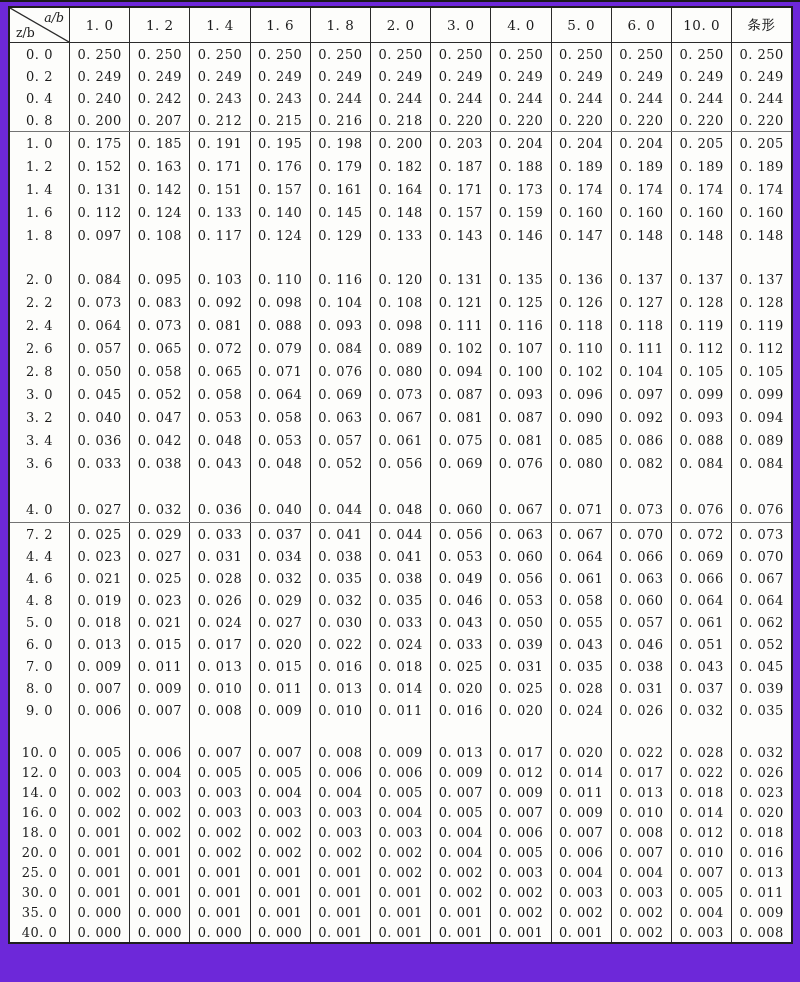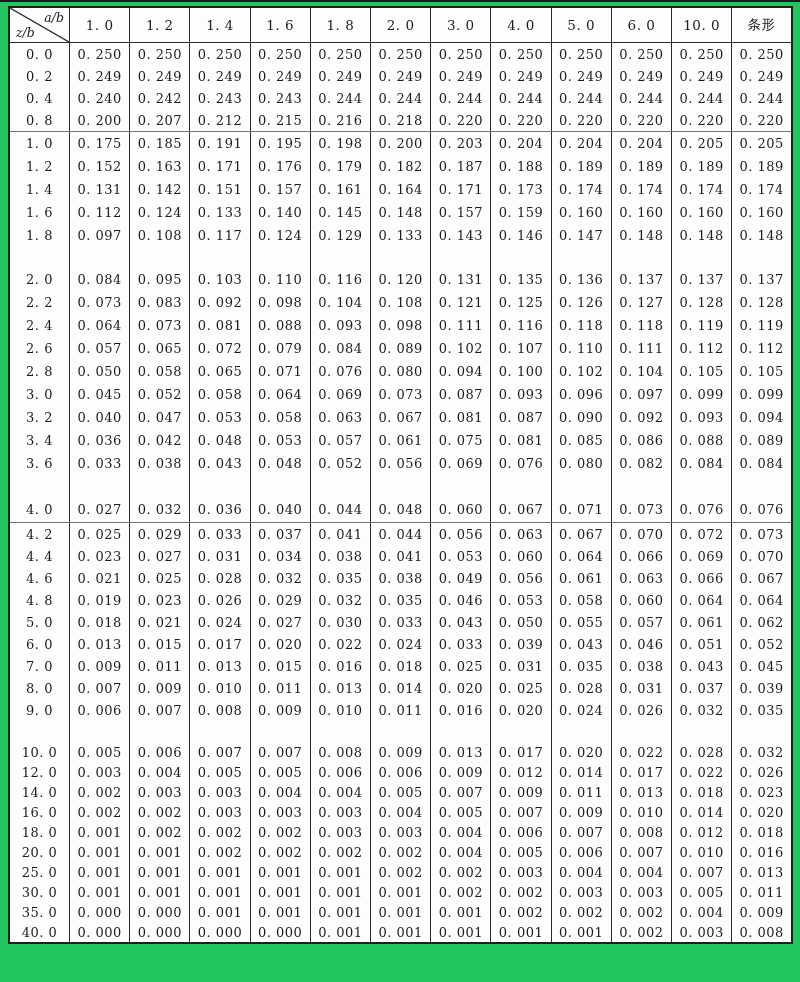--- a/index.html
+++ b/index.html
@@ -1,19 +1,19 @@
 <!DOCTYPE html>
 <html><head>
 <meta charset="utf-8">
 <style>
   html,body { margin:0; padding:0; background:#ffffff; }
   .page {
     position:relative;
     width:800px; height:982px;
-    background:#22c55e;
+    background:#6d28d9;
     overflow:hidden;
     font-family:"DejaVu Serif","Liberation Serif",serif;
   }
   .toprule {
     position:absolute; top:0; left:0;
     width:800px; height:2px; background:#1b1b1b;
   }
   table.coef {
     position:absolute; top:6px; left:8px;
     width:785px;
@@ -39,21 +39,21 @@
     font-size:13.5px;
   }
   th.corner { width:59px; position:relative; padding:0; }
   th.corner svg { position:absolute; top:0; left:0; width:100%; height:100%; display:block; }
   .corner-top {
     position:absolute; top:2px; right:5px;
     font-style:italic; font-size:12.5px; letter-spacing:0;
   }
   .corner-bottom {
     position:absolute; bottom:2px; left:6px;
-    font-style:italic; font-size:12.5px; letter-spacing:0;
+    font-size:12.5px; letter-spacing:0;
   }
   tr.g0 td { height:22px; }
   tr.g1 td { height:23px; }
   tr.g2 td { height:23px; }
   tr.g3 td { height:26px; }
   tr.g4 td { height:22px; }
   tr.g5 td { height:20px; }
   tr.gap td { height:21px; }
   tr.hline td { border-bottom:1px solid #737373; }
 </style>
@@ -398,21 +398,21 @@
           <td>0. 044</td>
           <td>0. 048</td>
           <td>0. 060</td>
           <td>0. 067</td>
           <td>0. 071</td>
           <td>0. 073</td>
           <td>0. 076</td>
           <td>0. 076</td>
         </tr>
         <tr class="g4">
-          <td>4. 2</td>
+          <td>7. 2</td>
           <td>0. 025</td>
           <td>0. 029</td>
           <td>0. 033</td>
           <td>0. 037</td>
           <td>0. 041</td>
           <td>0. 044</td>
           <td>0. 056</td>
           <td>0. 063</td>
           <td>0. 067</td>
           <td>0. 070</td>

